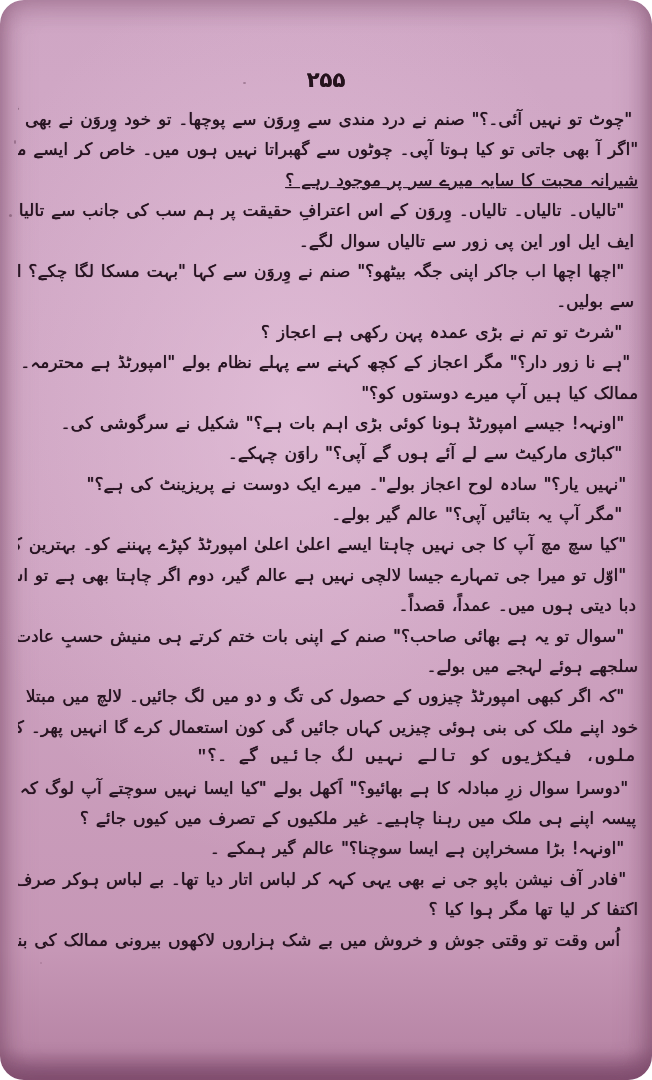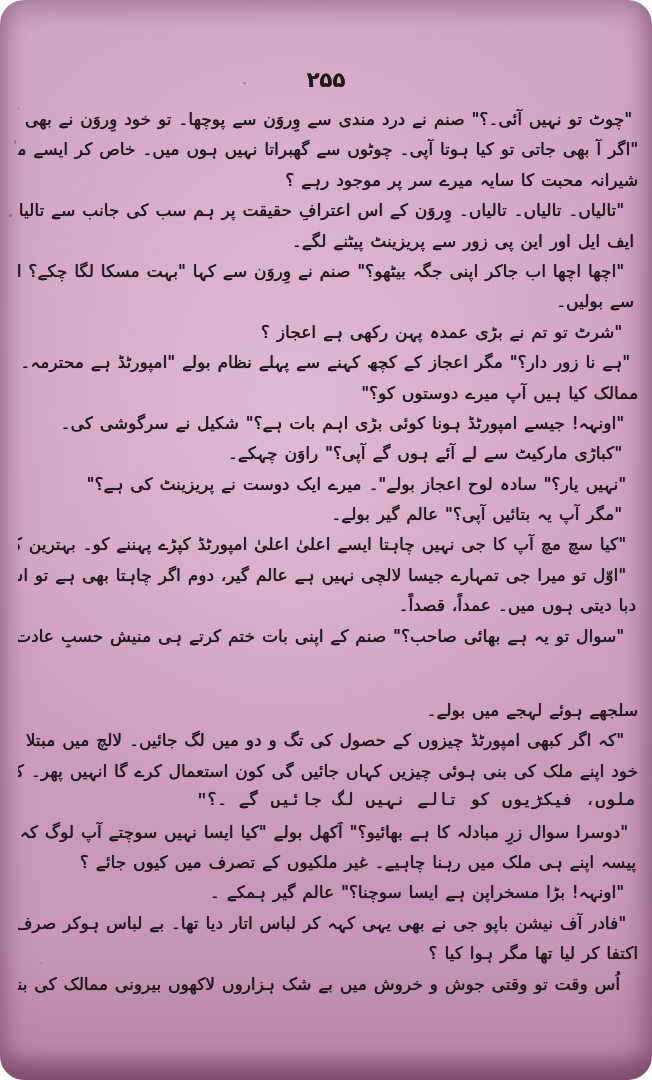--- a/index.html
+++ b/index.html
@@ -73,37 +73,37 @@
 </style>
 </head>
 <body>
 
 <div class="page">
   <div class="page-number">۲۵۵</div>
 
   <div class="text-block" id="text-block">
       <div class="text-line" style="padding-right: 6px;">"چوٹ تو نہیں آئی۔؟" صنم نے درد مندی سے وِروَن سے پوچھا۔ تو خود وِروَن نے بھی اُن</div>
       <div class="text-line" style="padding-right: 0px;">"اگر آ بھی جاتی تو کیا ہوتا آپی۔ چوٹوں سے گھبراتا نہیں ہوں میں۔ خاص کر ایسے میں جب آپ کی</div>
-      <div class="text-line" style="padding-right: 0px;">شیرانہ محبت کا سایہ میرے سر پر موجود رہے ؟</div>
+      <div class="text-line" style="padding-right: 0px; text-decoration: underline;">شیرانہ محبت کا سایہ میرے سر پر موجود رہے ؟</div>
       <div class="text-line" style="padding-right: 14px;">"تالیاں۔ تالیاں۔ تالیاں۔ وِروَن کے اس اعترافِ حقیقت پر ہم سب کی جانب سے تالیاں؟</div>
-      <div class="text-line" style="padding-right: 4px;">ایف ایل اور این پی زور سے پریزینٹ پیٹنے لگے۔</div>
+      <div class="text-line" style="padding-right: 4px;">ایف ایل اور این پی زور سے تالیاں سوال لگے۔</div>
       <div class="text-line" style="padding-right: 14px;">"اچھا اچھا اب جاکر اپنی جگہ بیٹھو؟" صنم نے وِروَن سے کہا "بہت مسکا لگا چکے؟ اور اعجاز</div>
       <div class="text-line" style="padding-right: 4px;">سے بولیں۔</div>
       <div class="text-line" style="padding-right: 16px;">"شرٹ تو تم نے بڑی عمدہ پہن رکھی ہے اعجاز ؟</div>
       <div class="text-line" style="padding-right: 8px;">"ہے نا زور دار؟" مگر اعجاز کے کچھ کہنے سے پہلے نظام بولے "امپورٹڈ ہے محترمہ۔ امپورٹڈ۔</div>
       <div class="text-line" style="padding-right: 0px;">ممالک کیا ہیں آپ میرے دوستوں کو؟"</div>
       <div class="text-line" style="padding-right: 14px;">"اونہہ! جیسے امپورٹڈ ہونا کوئی بڑی اہم بات ہے؟" شکیل نے سرگوشی کی۔</div>
       <div class="text-line" style="padding-right: 16px;">"کباڑی مارکیٹ سے لے آئے ہوں گے آپی؟" راوَن چہکے۔</div>
       <div class="text-line" style="padding-right: 12px;">"نہیں یار؟" سادہ لوح اعجاز بولے"۔ میرے ایک دوست نے پریزینٹ کی ہے؟"</div>
       <div class="text-line" style="padding-right: 16px;">"مگر آپ یہ بتائیں آپی؟" عالم گیر بولے۔</div>
       <div class="text-line" style="padding-right: 12px;">"کیا سچ مچ آپ کا جی نہیں چاہتا ایسے اعلیٰ اعلیٰ امپورٹڈ کپڑے پہننے کو۔ بہترین کوالٹی کی پائے</div>
       <div class="text-line" style="padding-right: 12px;">"اوّل تو میرا جی تمہارے جیسا لالچی نہیں ہے عالم گیر، دوم اگر چاہتا بھی ہے تو اس چاہت کو</div>
       <div class="text-line" style="padding-right: 2px;">دبا دیتی ہوں میں۔ عمداً، قصداً۔</div>
       <div class="text-line" style="padding-right: 14px;">"سوال تو یہ ہے بھائی صاحب؟" صنم کے اپنی بات ختم کرتے ہی منیش حسبِ عادت نہایت</div>
-      <div class="text-line" style="padding-right: 0px; margin-top: 44px;">سلجھے ہوئے لہجے میں بولے۔</div>
+      <div class="text-line" style="padding-right: 0px;">سلجھے ہوئے لہجے میں بولے۔</div>
       <div class="text-line" style="padding-right: 14px;">"کہ اگر کبھی امپورٹڈ چیزوں کے حصول کی تگ و دو میں لگ جائیں۔ لالچ میں مبتلا ہو جائیں تو</div>
       <div class="text-line" style="padding-right: 0px;">خود اپنے ملک کی بنی ہوئی چیزیں کہاں جائیں گی کون استعمال کرے گا انہیں پھر۔ کیا اپنے کارخانوں۔</div>
       <div class="text-line" style="padding-right: 2px; font-family: Liberation Mono, monospace;">ملوں، فیکڑیوں کو تالے نہیں لگ جائیں گے ۔؟"</div>
       <div class="text-line" style="padding-right: 10px;">"دوسرا سوال زرِ مبادلہ کا ہے بھائیو؟" اَکھل بولے "کیا ایسا نہیں سوچتے آپ لوگ کہ اپنا</div>
       <div class="text-line" style="padding-right: 2px;">پیسہ اپنے ہی ملک میں رہنا چاہیے۔ غیر ملکیوں کے تصرف میں کیوں جائے ؟</div>
       <div class="text-line" style="padding-right: 14px;">"اونہہ! بڑا مسخراپن ہے ایسا سوچنا؟" عالم گیر ہمکے ۔</div>
       <div class="text-line" style="padding-right: 12px;">"فادر آف نیشن باپو جی نے بھی یہی کہہ کر لباس اتار دیا تھا۔ بے لباس ہوکر صرف لنگوٹی پر</div>
       <div class="text-line" style="padding-right: 0px;">اکتفا کر لیا تھا مگر ہوا کیا ؟</div>
       <div class="text-line" style="padding-right: 18px;">اُس وقت تو وقتی جوش و خروش میں بے شک ہزاروں لاکھوں بیرونی ممالک کی بنی قیمتی</div>
     </div>

